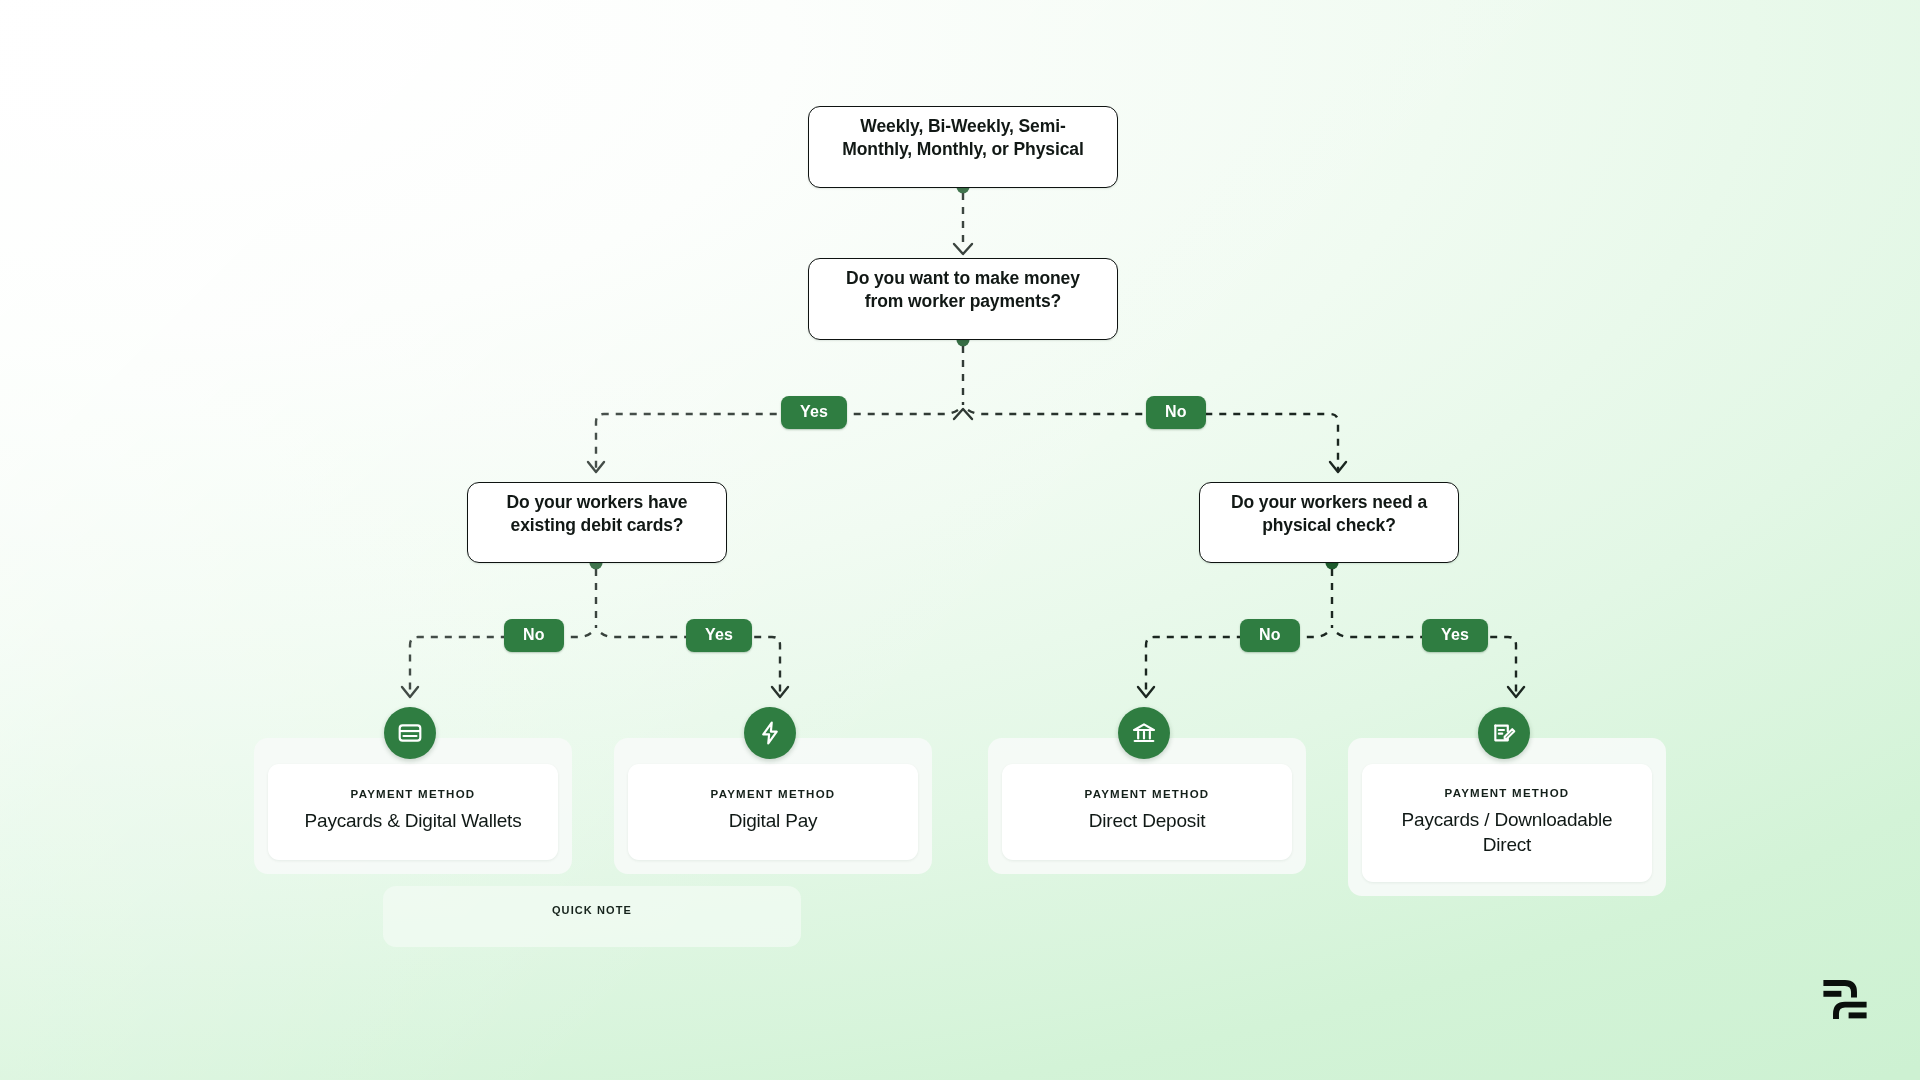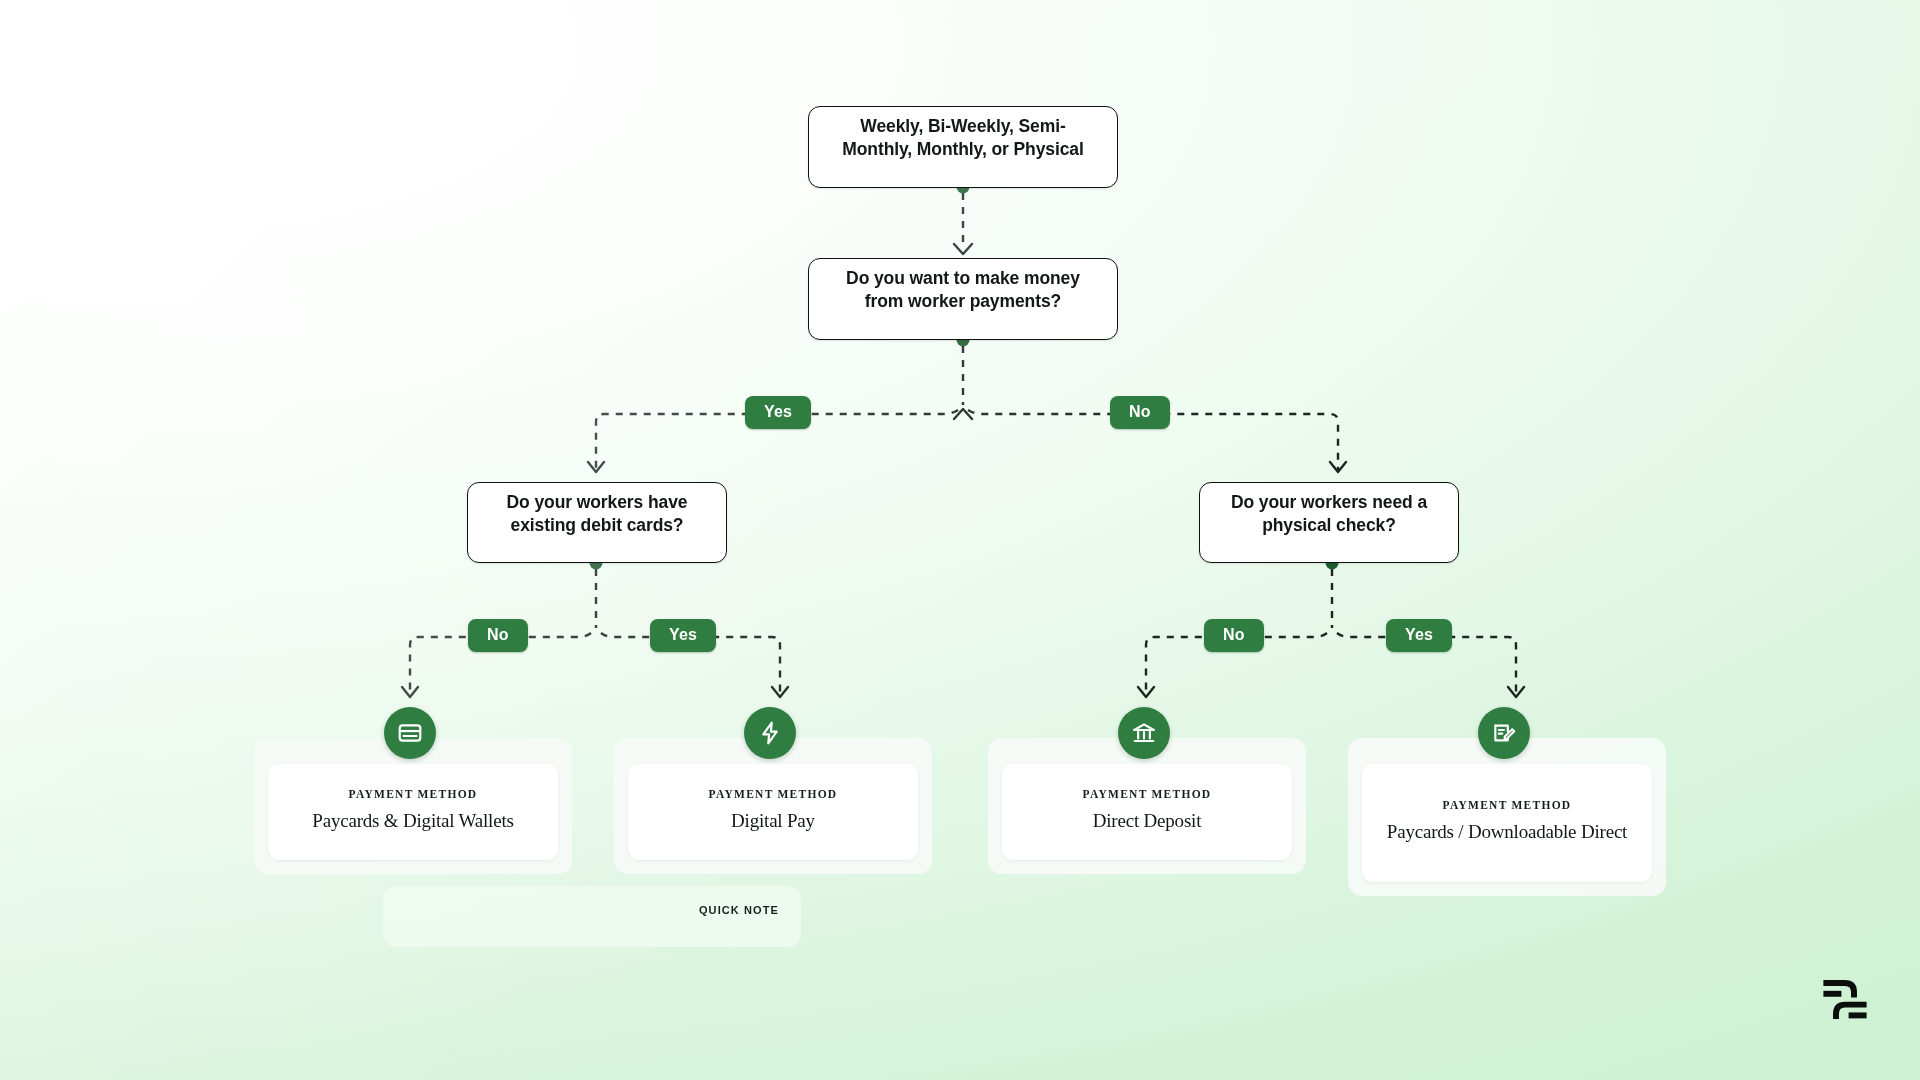--- a/index.html
+++ b/index.html
@@ -49,38 +49,39 @@
     background: #2f7d41;
     color: #ffffff;
     font-size: 16px;
     font-weight: 700;
     letter-spacing: 0.1px;
     border-radius: 8px;
     padding: 7px 19px 8px;
     display: flex; align-items: center; justify-content: center;
     box-shadow: 0 1px 2px rgba(14,60,26,0.28);
     z-index: 5;
+    margin-left: 36px;
   }
 
   
   .card-outer {
     position: absolute;
     background: rgba(246,250,247,0.92);
     border-radius: 14px;
     padding: 26px 14px 14px;
     z-index: 3;
   }
   .card-inner {
     background: #ffffff;
     border-radius: 11px;
     padding: 20px 14px 22px;
     text-align: center;
     box-shadow: 0 1px 3px rgba(20,50,30,0.07);
     height: 100%;
-    display:flex; flex-direction:column; justify-content:center; gap:9px;font-family:Liberation Serif, serif;
+    display:flex; flex-direction:column; justify-content:center; gap:9px;
   }
   .card-eyebrow {
     font-size: 11.5px;
     font-weight: 700;
     letter-spacing: 1.25px;
     color: #14201a;
     text-transform: uppercase;
   }
   .card-title {
     font-size: 19px;
@@ -101,21 +102,21 @@
     box-shadow: 0 2px 5px rgba(18,60,28,0.22);
   }
   .badge svg { width: 26px; height: 26px; display:block; }
 
   
   .note {
     position: absolute;
     background: rgba(243,251,244,0.72);
     border-radius: 13px;
     padding: 18px 22px 20px;
-    text-align: right;
+    text-align: center;
     z-index: 2;
   }
   .note-eyebrow {
     font-size: 11px;
     font-weight: 700;
     letter-spacing: 1.1px;
     color: #16231c;
     text-transform: uppercase;
     margin-bottom: 11px;
   }

